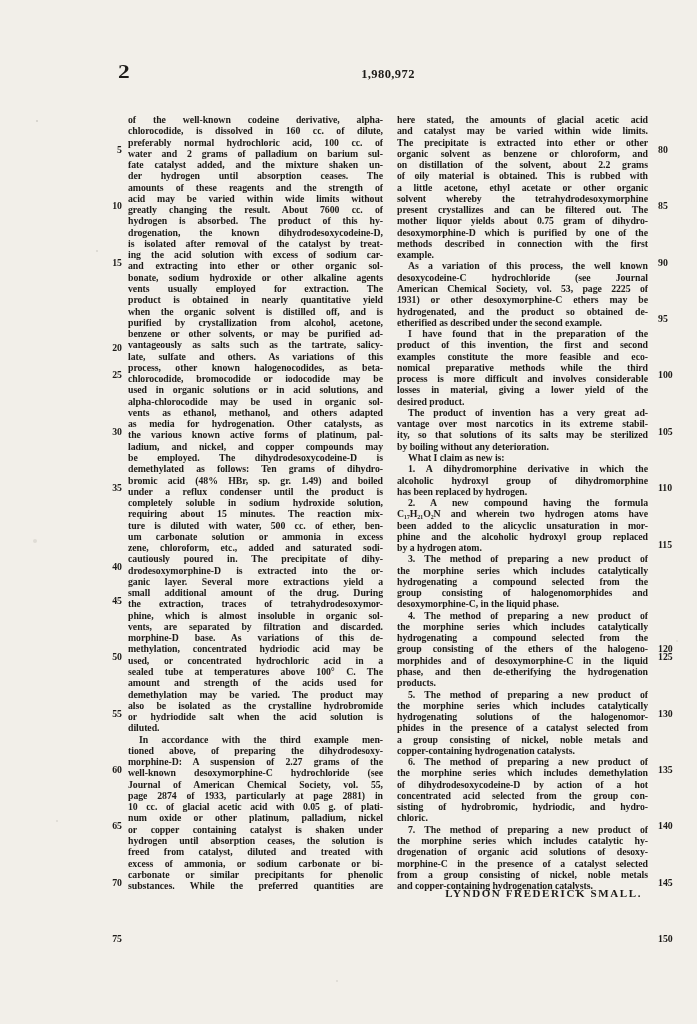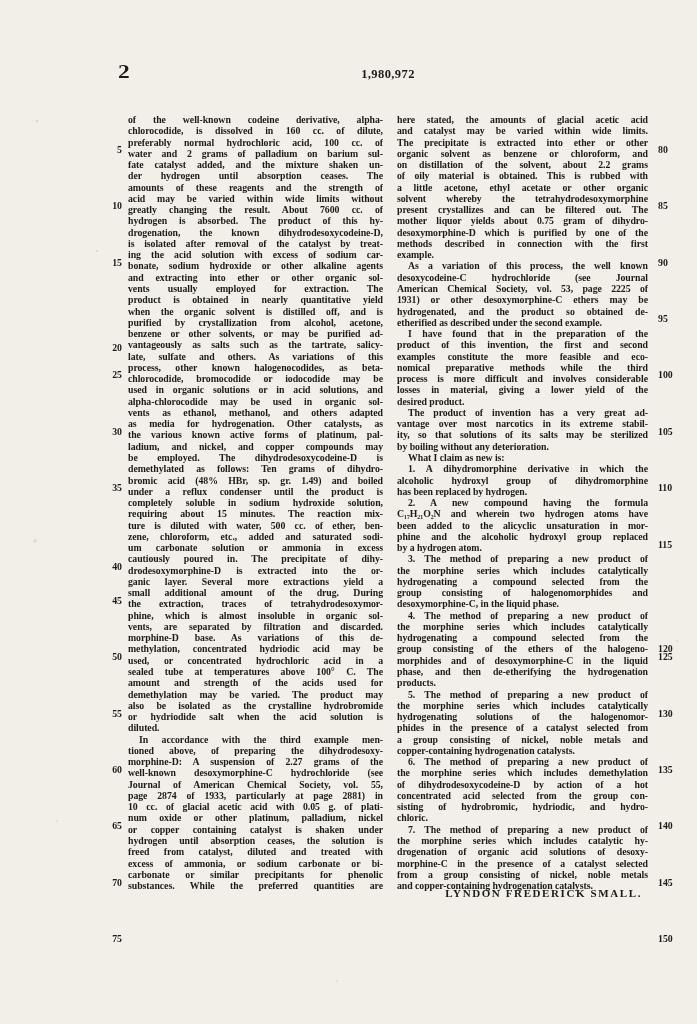--- a/index.html
+++ b/index.html
@@ -106,22 +106,22 @@
       <div class="tl">water and 2 grams of palladium on barium sul-</div>
       <div class="tl">fate catalyst added, and the mixture shaken un-</div>
       <div class="tl">der hydrogen until absorption ceases.  The</div>
       <div class="tl">amounts of these reagents and the strength of</div>
       <div class="tl">acid may be varied within wide limits without</div>
       <div class="tl">greatly changing the result.  About 7600 cc. of</div>
       <div class="tl">hydrogen is absorbed.  The product of this hy-</div>
       <div class="tl">drogenation, the known dihydrodesoxycodeine-D,</div>
       <div class="tl">is isolated after removal of the catalyst by treat-</div>
       <div class="tl">ing the acid solution with excess of sodium car-</div>
+      <div class="tl">and extracting into ether or other organic sol-</div>
       <div class="tl">bonate, sodium hydroxide or other alkaline agents</div>
-      <div class="tl">and extracting into ether or other organic sol-</div>
       <div class="tl">vents usually employed for extraction.  The</div>
       <div class="tl">product is obtained in nearly quantitative yield</div>
       <div class="tl">when the organic solvent is distilled off, and is</div>
       <div class="tl">purified by crystallization from alcohol, acetone,</div>
       <div class="tl">benzene or other solvents, or may be purified ad-</div>
       <div class="tl">vantageously as salts such as the tartrate, salicy-</div>
       <div class="tl">late, sulfate and others.  As variations of this</div>
       <div class="tl">process, other known halogenocodides, as beta-</div>
       <div class="tl">chlorocodide, bromocodide or iodocodide may be</div>
       <div class="tl">used in organic solutions or in acid solutions, and</div>
@@ -130,22 +130,22 @@
       <div class="tl">as media for hydrogenation.  Other catalysts, as</div>
       <div class="tl">the various known active forms of platinum, pal-</div>
       <div class="tl">ladium, and nickel, and copper compounds may</div>
       <div class="tl">be employed.  The dihydrodesoxycodeine-D is</div>
       <div class="tl">demethylated as follows: Ten grams of dihydro-</div>
       <div class="tl">bromic acid (48% HBr, sp. gr. 1.49) and boiled</div>
       <div class="tl">under a reflux condenser until the product is</div>
       <div class="tl">completely soluble in sodium hydroxide solution,</div>
       <div class="tl">requiring about 15 minutes.  The reaction mix-</div>
       <div class="tl">ture is diluted with water, 500 cc. of ether, ben-</div>
+      <div class="tl">um carbonate solution or ammonia in excess</div>
       <div class="tl">zene, chloroform, etc., added and saturated sodi-</div>
-      <div class="tl">um carbonate solution or ammonia in excess</div>
       <div class="tl">cautiously poured in.  The precipitate of dihy-</div>
       <div class="tl">drodesoxymorphine-D is extracted into the or-</div>
       <div class="tl">ganic layer.  Several more extractions yield a</div>
       <div class="tl">small additional amount of the drug.  During</div>
       <div class="tl">the extraction, traces of tetrahydrodesoxymor-</div>
       <div class="tl">phine, which is almost insoluble in organic sol-</div>
       <div class="tl">vents, are separated by filtration and discarded.</div>
       <div class="tl">morphine-D base.  As variations of this de-</div>
       <div class="tl">methylation, concentrated hydriodic acid may be</div>
       <div class="tl">used, or concentrated hydrochloric acid in a</div>

